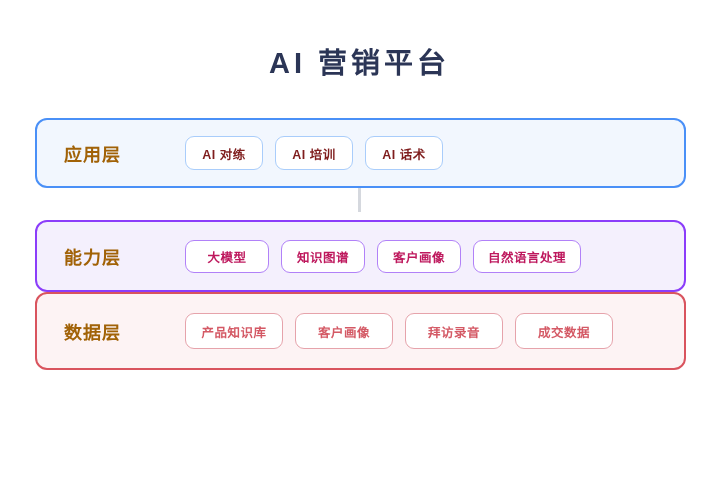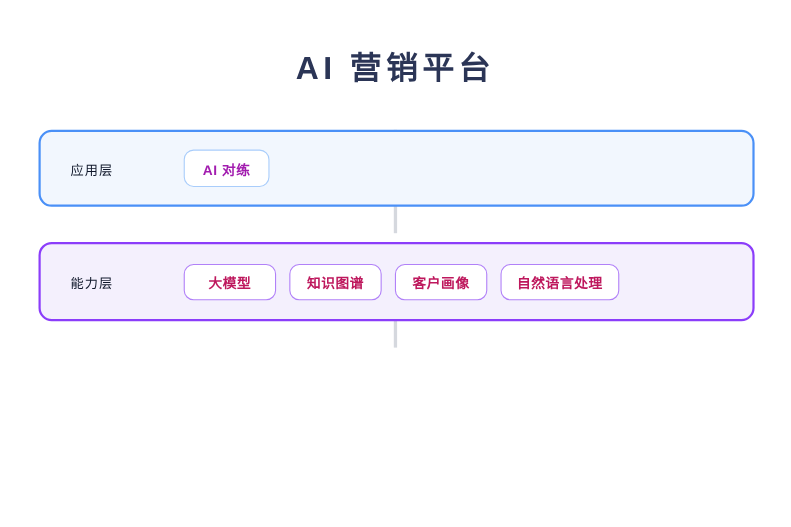--- a/index.html
+++ b/index.html
@@ -69,23 +69,23 @@
     border-color: #8b3dfa;
     height: 72px;
   }
   .layer.data {
     background: #fdf3f4;
     border-color: #d9545e;
     height: 78px;
   }
 
   .layer-label {
-    font-size: 12px;
-    font-weight: normal;
-    color: #0f172a;
+    font-size: 18px;
+    font-weight: bold;
+    color: #a16207;
     letter-spacing: 1px;
     white-space: nowrap;
     flex: 0 0 auto;
   }
 
   .chips {
     display: flex;
     align-items: center;
     margin-left: 64px;
     gap: 12px;
@@ -103,21 +103,21 @@
     justify-content: center;
     font-size: 12.5px;
     font-weight: bold;
     letter-spacing: 0.5px;
     white-space: nowrap;
     padding: 0 14px;
   }
 
   .layer.app .chip {
     border-color: #a9cdfb;
-    color: #a21caf;
+    color: #7f1d1d;
     min-width: 78px;
   }
   .layer.cap .chip {
     border-color: #b181f8;
     color: #be185d;
     min-width: 84px;
     height: 33px;
   }
   .layer.data .chip {
     border-color: #e6a3ab;
@@ -147,28 +147,39 @@
   <div class="connector c-top"></div>
   <div class="connector c-one"></div>
   <div class="connector c-two"></div>
 
   <div class="layer-stack">
 
     <div class="layer app">
       <div class="layer-label">应用层</div>
       <div class="chips">
         <div class="chip">AI 对练</div>
+        <div class="chip">AI 培训</div>
+        <div class="chip">AI 话术</div>
       </div>
     </div>
 
     <div class="layer cap">
       <div class="layer-label">能力层</div>
       <div class="chips">
         <div class="chip">大模型</div>
         <div class="chip">知识图谱</div>
         <div class="chip">客户画像</div>
         <div class="chip">自然语言处理</div>
       </div>
     </div>
 
+    <div class="layer data">
+      <div class="layer-label">数据层</div>
+      <div class="chips">
+        <div class="chip">产品知识库</div>
+        <div class="chip">客户画像</div>
+        <div class="chip">拜访录音</div>
+        <div class="chip">成交数据</div>
+      </div>
+    </div>
 
   </div>
 </div>
 
 </body></html>

